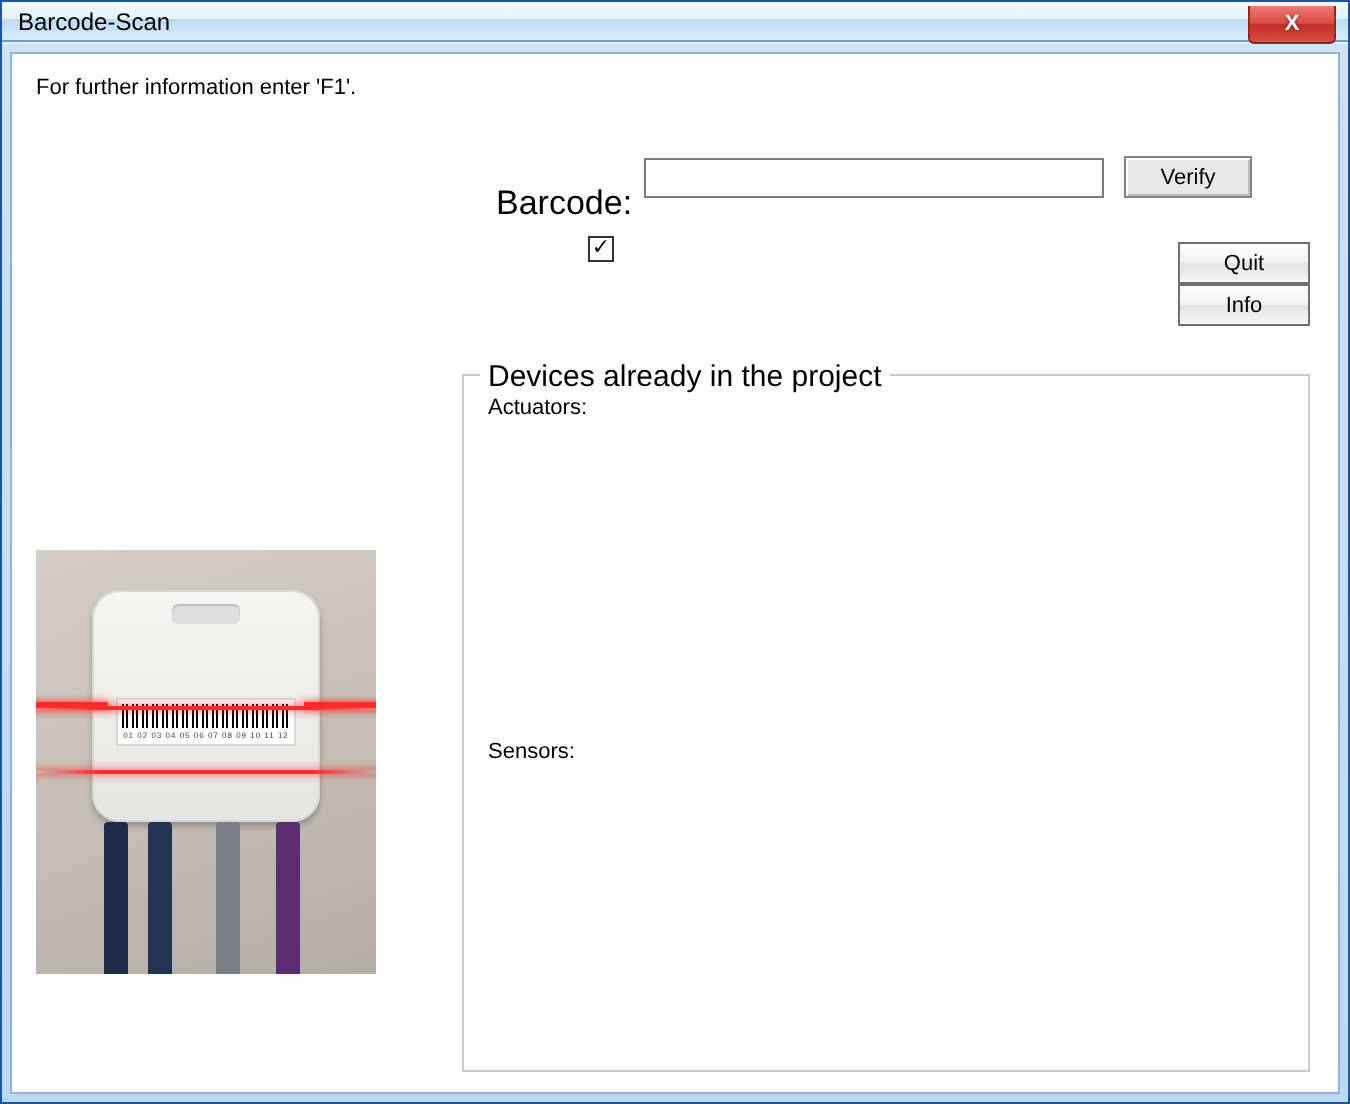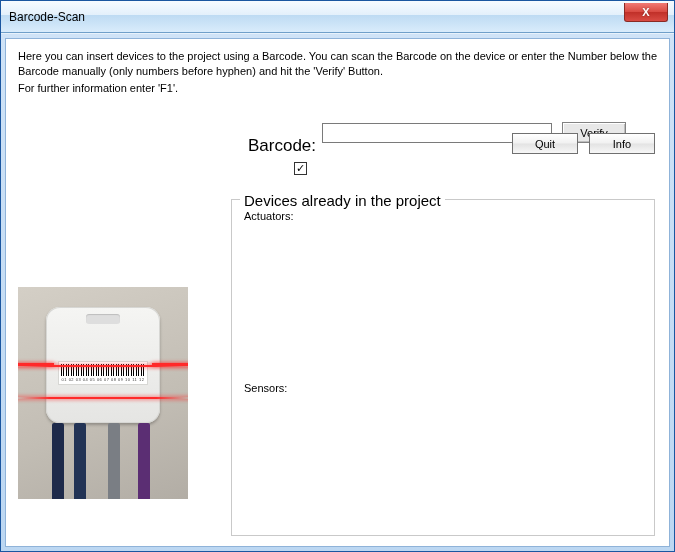--- a/index.html
+++ b/index.html
@@ -15,21 +15,21 @@
   
   .window {
     width: 675px;
     height: 552px;
     border: 1px solid #1a56a0;
     background: #fff;
     display: flex;
     flex-direction: column;
   }
   .titlebar {
-    height: 32px;
+    height: 20px;
     background: linear-gradient(to bottom,
       #f6fbff 0%, #e3f0fb 45%, #bedbf3 46%, #d9ecfb 100%);
     border-bottom: 1px solid #6f9fc9;
     display: flex;
     align-items: center;
     padding-left: 8px;
     position: relative;
   }
   .titlebar-title {
     color: #000;
@@ -110,21 +110,22 @@
     width: 64px;
     background: #e8e8e8;
     border: 1px solid #828282;
     box-shadow: inset 1px 1px 0 #fff, inset -1px -1px 0 #bdbdbd;
   }
   .side-buttons {
     position: absolute;
     right: 14px;
     top: 94px;
     display: flex;
-    gap: 11px;
+    flex-direction: column;
+    gap: 0;
     justify-content: flex-end;
   }
   .side-buttons .win-button { width: 66px; }
 
   .check-row {
     margin-top: 6px;
     padding-left: 276px;
     display: flex;
     align-items: center;
     font-size: 11px;
@@ -242,21 +243,20 @@
     <span class="titlebar-title">Barcode-Scan</span>
     <div class="close-btn">
       <span>X</span>
     </div>
   </div>
 
   <div class="outer-frame">
     <div class="client-area">
 
       <div class="intro-text">
-        <p>Here you can insert devices to the project using a Barcode. You can scan the Barcode on the device or enter the Number below the Barcode manually (only numbers before hyphen) and hit the 'Verify' Button.</p>
         <p>For further information enter 'F1'.</p>
       </div>
 
       <div class="form-row">
         <label>Barcode:</label>
         <input class="barcode-input" type="text" value="" style="">
         <button class="win-button btn-verify">Verify</button>
       </div>
 
       <div class="side-buttons">

